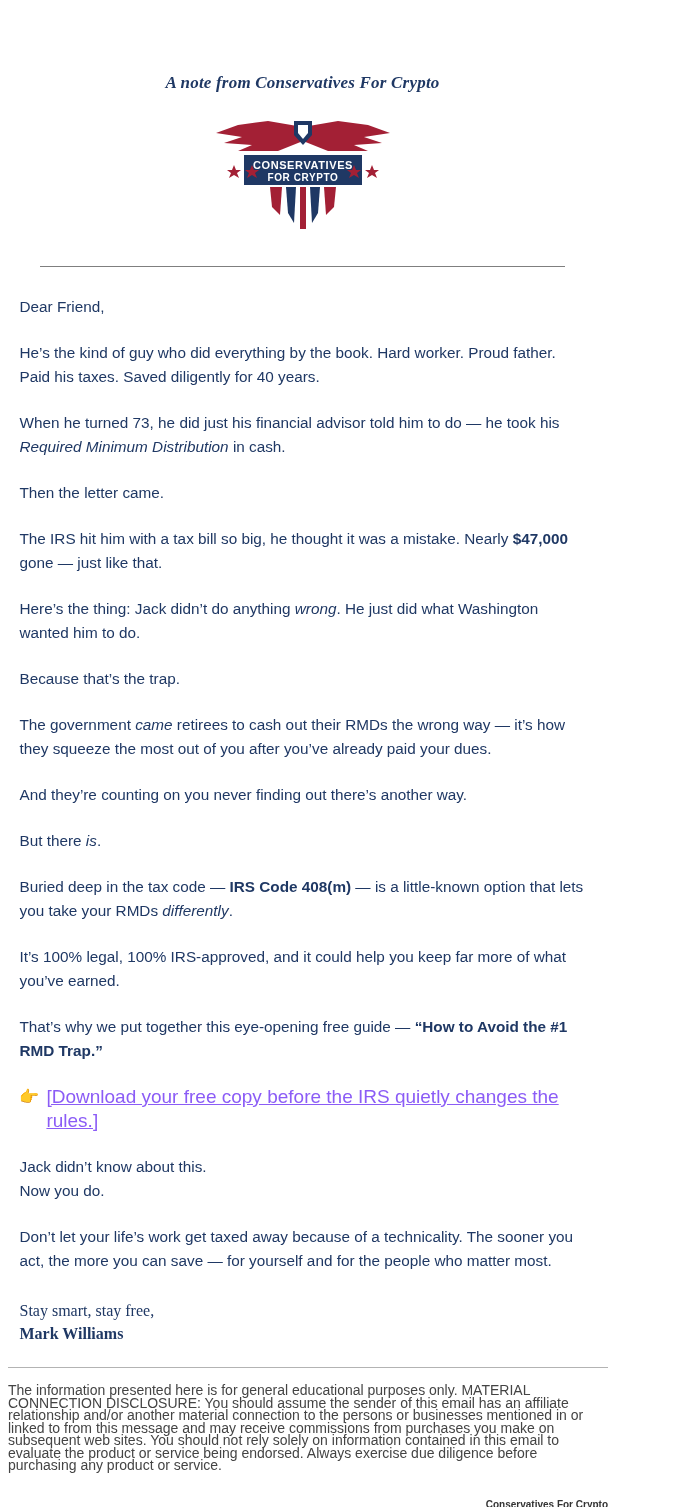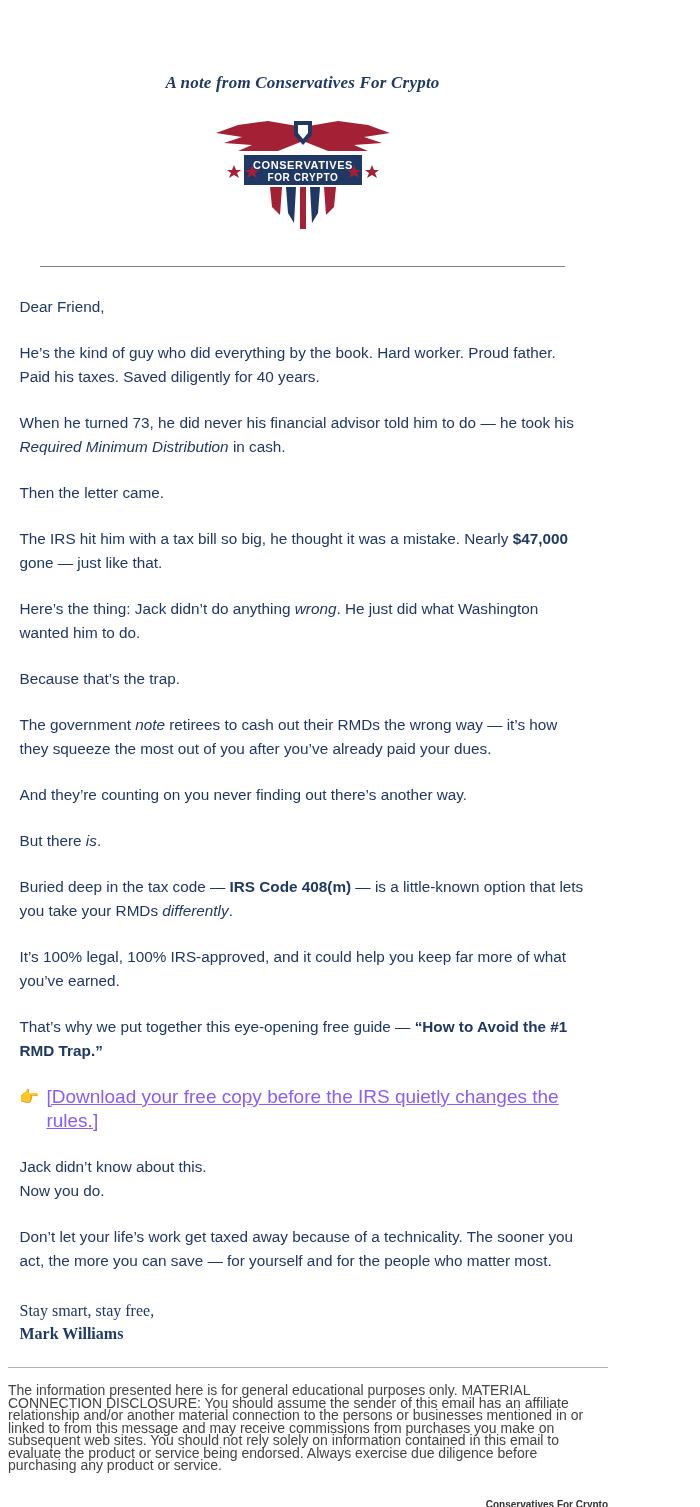--- a/index.html
+++ b/index.html
@@ -168,37 +168,37 @@
   <div class="divider-top"></div>
 
   <div class="body-copy">
 
     <p>Dear Friend,</p>
 
 
     <p>He’s the kind of guy who did everything by the book. Hard worker. Proud father. Paid his taxes. Saved diligently for 40 years.</p>
 
     <p>
-      <span>When he turned 73, he did never his financial advisor told him to do — he took his </span><i>Required Minimum Distribution</i><span> in cash.</span>
+      <span>When he turned 73, he did just his financial advisor told him to do — he took his </span><i>Required Minimum Distribution</i><span> in cash.</span>
     </p>
 
     <p>Then the letter came.</p>
 
     <p>
       <span>The IRS hit him with a tax bill so big, he thought it was a mistake. Nearly </span><b>$47,000</b><span> gone — just like that.</span>
     </p>
 
     <p>
       <span>Here’s the thing: Jack didn’t do anything </span><i>wrong</i><span>. He just did what Washington wanted him to do.</span>
     </p>
 
     <p>Because that’s the trap.</p>
 
     <p>
-      <span>The government </span><i>note</i><span> retirees to cash out their RMDs the wrong way — it’s how they squeeze the most out of you after you’ve already paid your dues.</span>
+      <span>The government </span><i>came</i><span> retirees to cash out their RMDs the wrong way — it’s how they squeeze the most out of you after you’ve already paid your dues.</span>
     </p>
 
     <p>And they’re counting on you never finding out there’s another way.</p>
 
     <p>
       <span>But there </span><i>is</i><span>.</span>
     </p>
 
     <p>
       <span>Buried deep in the tax code — </span><b>IRS Code 408(m)</b><span> — is a little-known option that lets you take your RMDs </span><i>differently</i><span>.</span>

